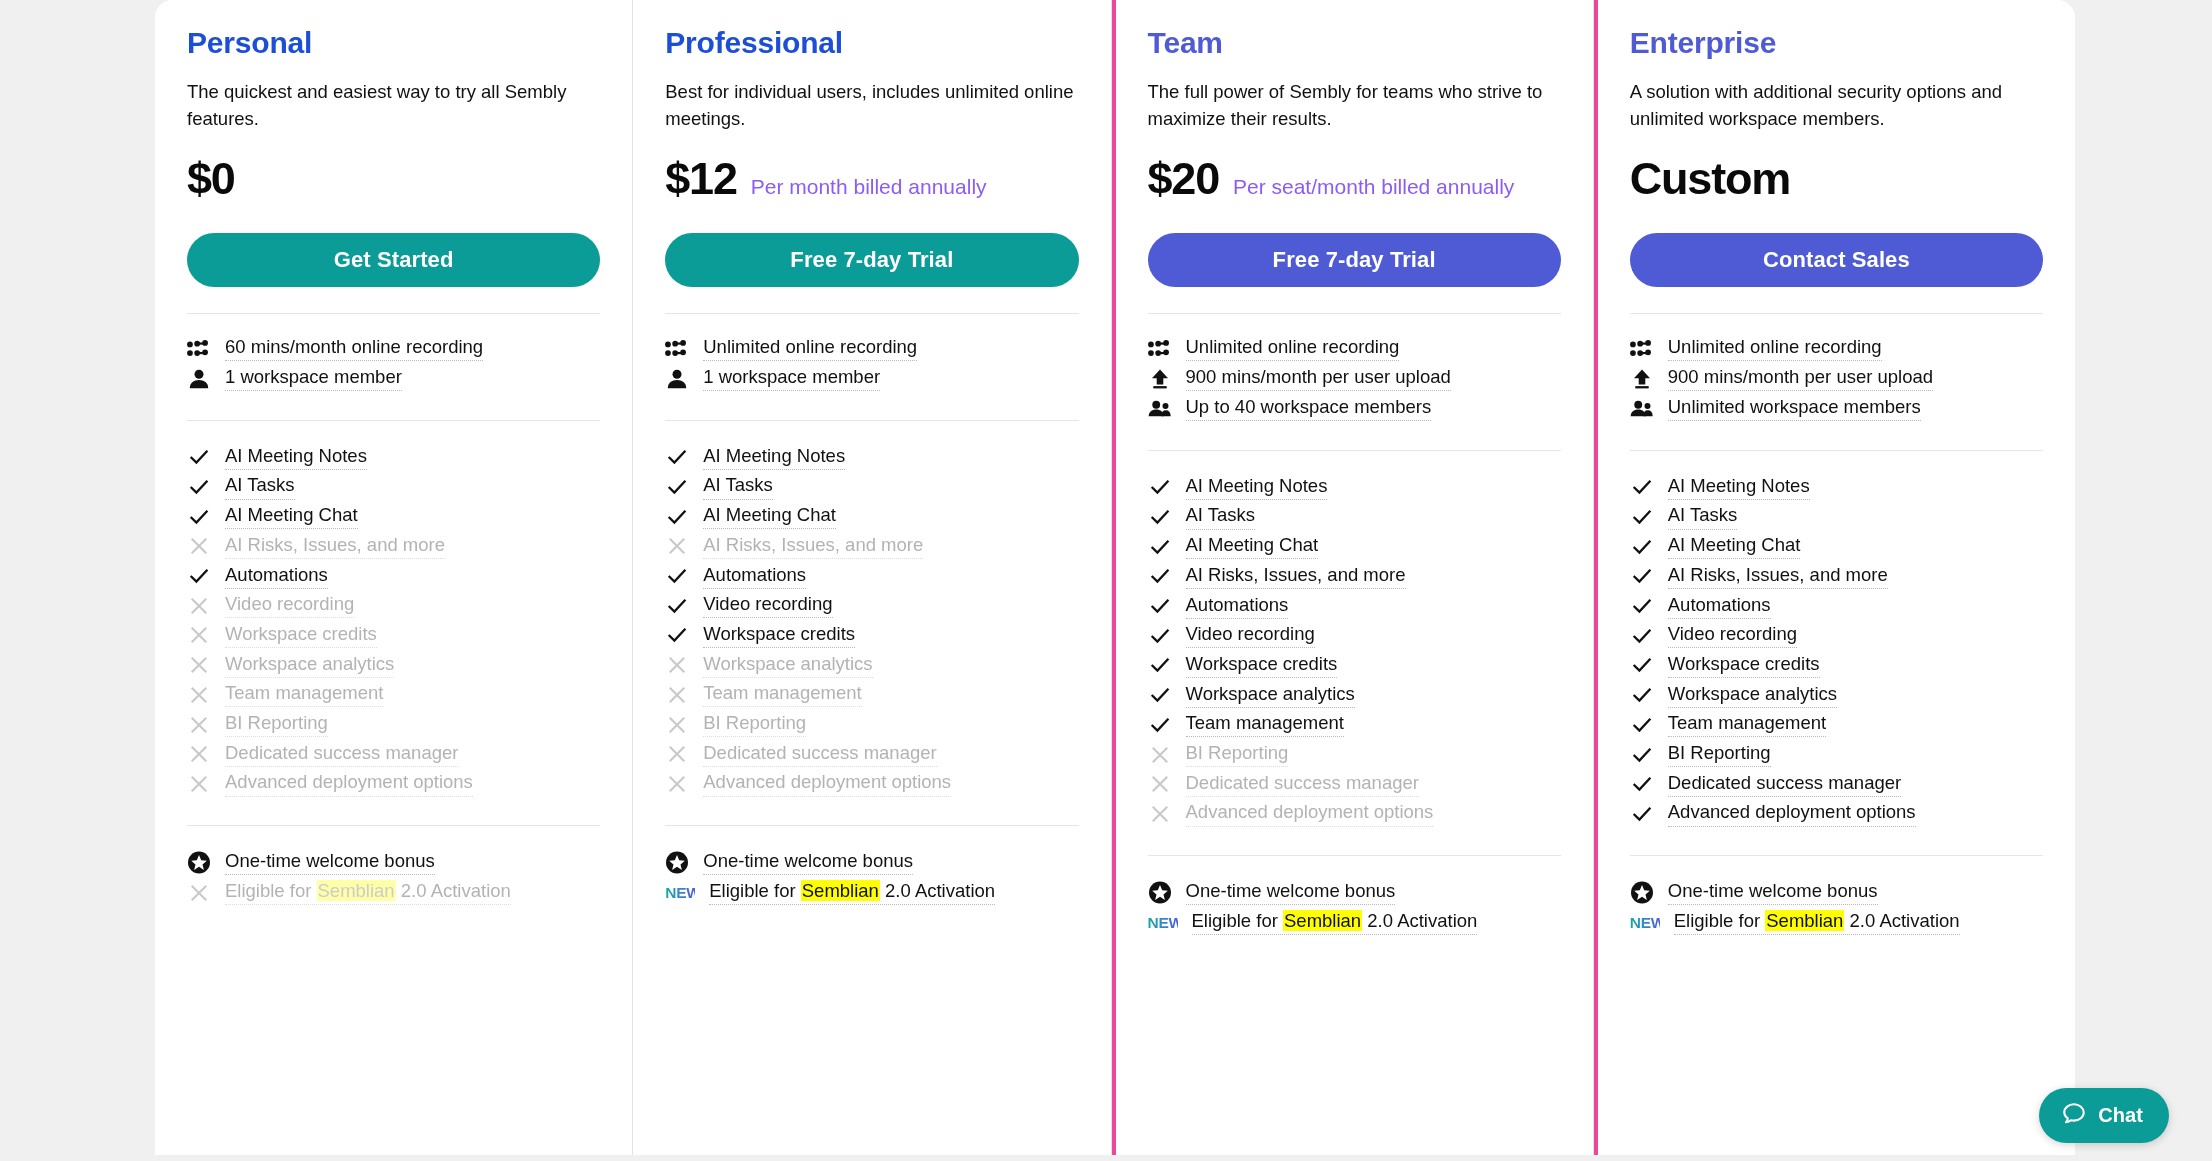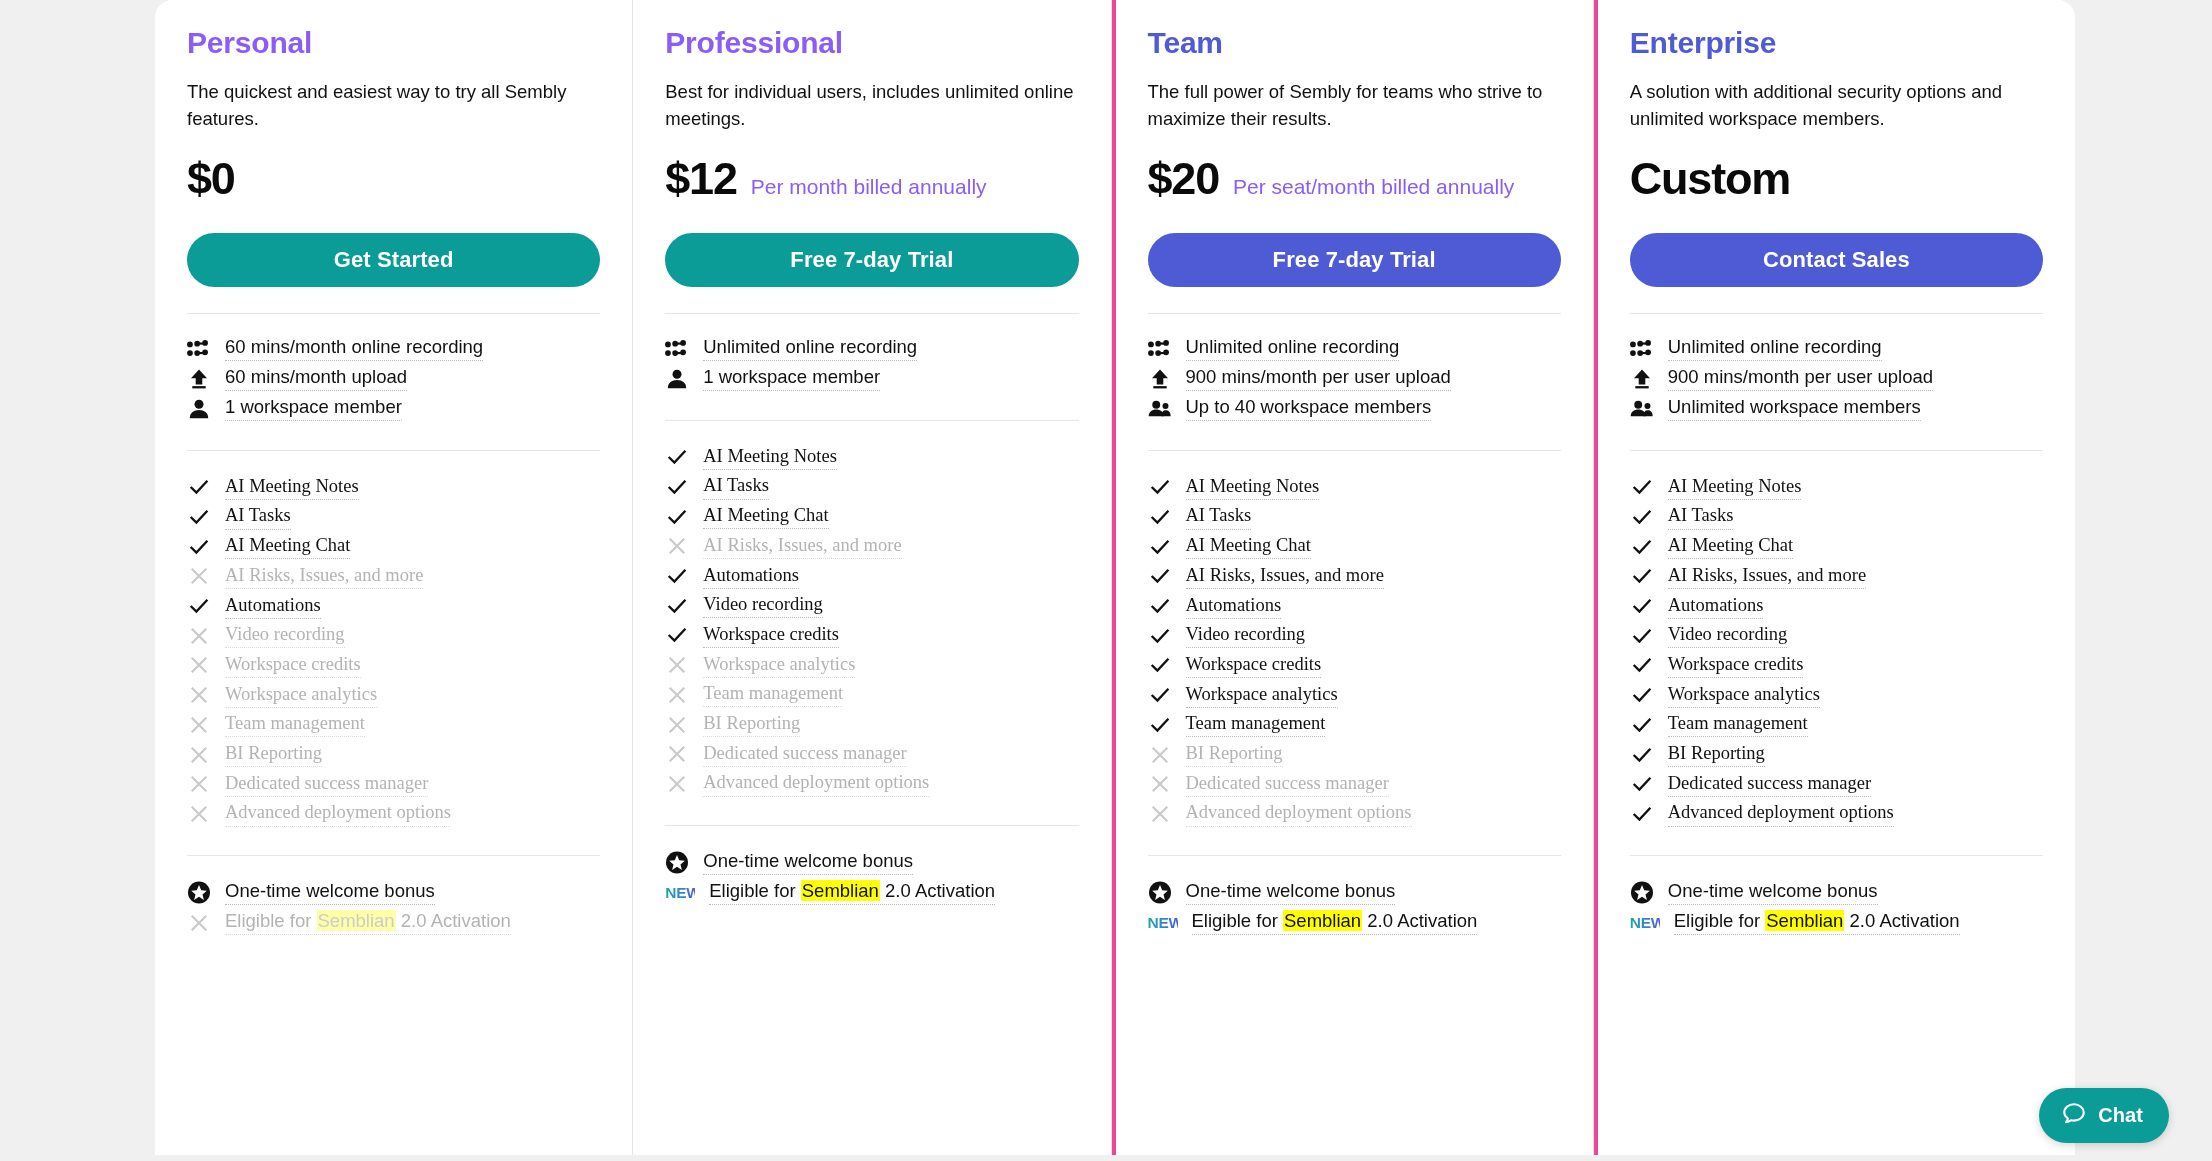--- a/index.html
+++ b/index.html
@@ -55,21 +55,21 @@
   }
 
   
   .plan-title {
     font-size: 30px;
     font-weight: bold;
     line-height: 1.15;
     letter-spacing: -0.2px;
     margin-bottom: 17px;
   }
-  .plan-title.teal { color: #8b5cf6; }
+  .plan-title.teal { color: #1d4ed8; }
   .plan-title.indigo { color: #4f5bd5; }
 
   .plan-desc {
     font-size: 18.5px;
     line-height: 1.48;
     color: #111111;
     min-height: 56px;
     margin-bottom: 22px;
     max-width: 420px;
   }
@@ -117,21 +117,21 @@
   
   .sep {
     height: 1px;
     background: #e6e6e6;
     margin: 26px 0 0 0;
     width: 100%;
   }
 
   
   .limits-group { padding-top: 20px; }
-  .features-group { padding-top: 22px; font-family: Liberation Serif, serif; }
+  .features-group { padding-top: 22px; }
   .bonus-group { padding-top: 22px; }
 
   .feat-row {
     display: flex;
     align-items: center;
     gap: 14px;
     height: 30px;
     margin-bottom: 0px;
   }
   .feat-icon {
@@ -246,29 +246,20 @@
                   <circle cx="11" cy="14.4" r="3.1" fill="#111111"></circle>
                   <circle cx="19.6" cy="13.6" r="3.1" fill="#111111"></circle>
                   <rect x="10.5" y="13.2" width="9.5" height="2.4" fill="#111111"></rect>
                 </svg>
               </span>
               <span class="feat-label">60 mins/month online recording</span>
             </div>
             <div class="feat-row">
               <span class="feat-icon">
                 <svg width="24" height="24" viewBox="0 0 24 24">
-                  <path d="M12 2.6 L20 11.2 L15.3 11.2 L15.3 17.4 L8.7 17.4 L8.7 11.2 L4 11.2 Z" fill="#111111"></path>
-                  <rect x="5.3" y="19.1" width="13.4" height="2.3" fill="#111111"></rect>
-                </svg>
-              </span>
-              <span class="feat-label">60 mins/month upload</span>
-            </div>
-            <div class="feat-row">
-              <span class="feat-icon">
-                <svg width="24" height="24" viewBox="0 0 24 24">
                   <circle cx="12" cy="7.2" r="4.5" fill="#111111"></circle>
                   <path d="M2.8 21.2 C2.8 15.9 6.9 13.1 12 13.1 C17.1 13.1 21.2 15.9 21.2 21.2 Z" fill="#111111"></path>
                 </svg>
               </span>
               <span class="feat-label">1 workspace member</span>
             </div>
           </div>
           <div class="sep"></div>
           <div class="features-group">
             <div class="feat-row">

